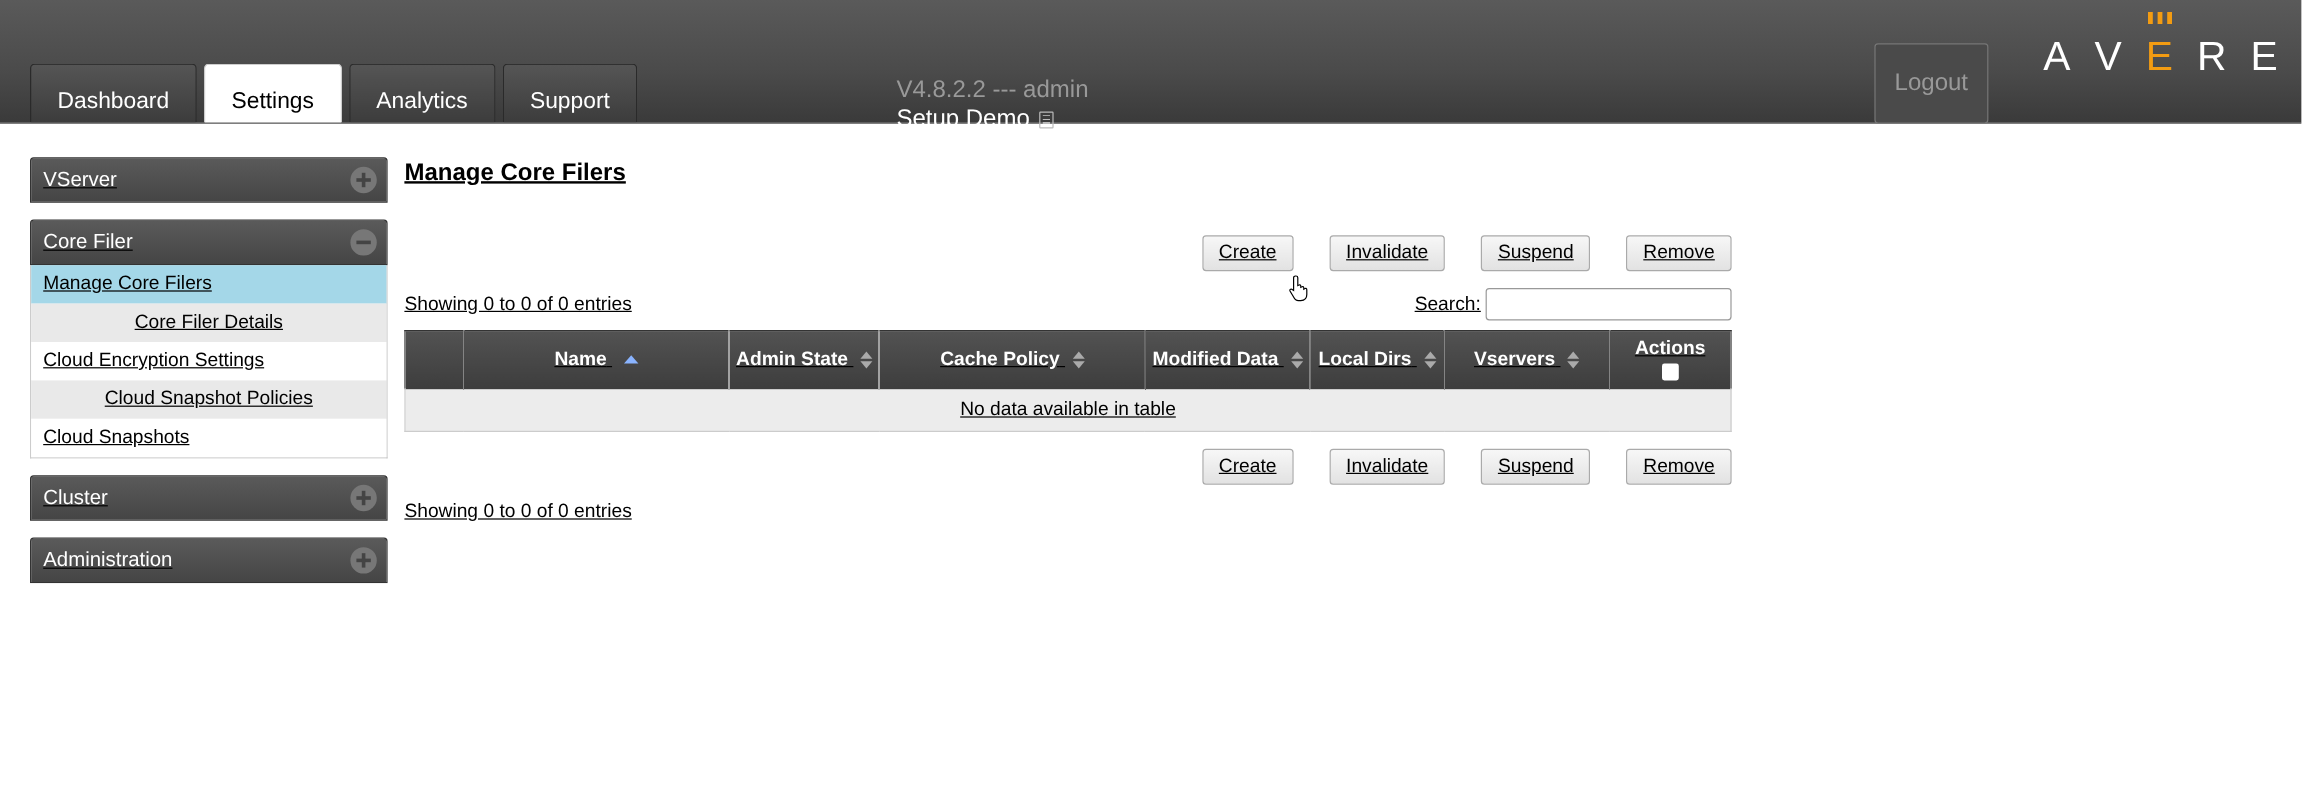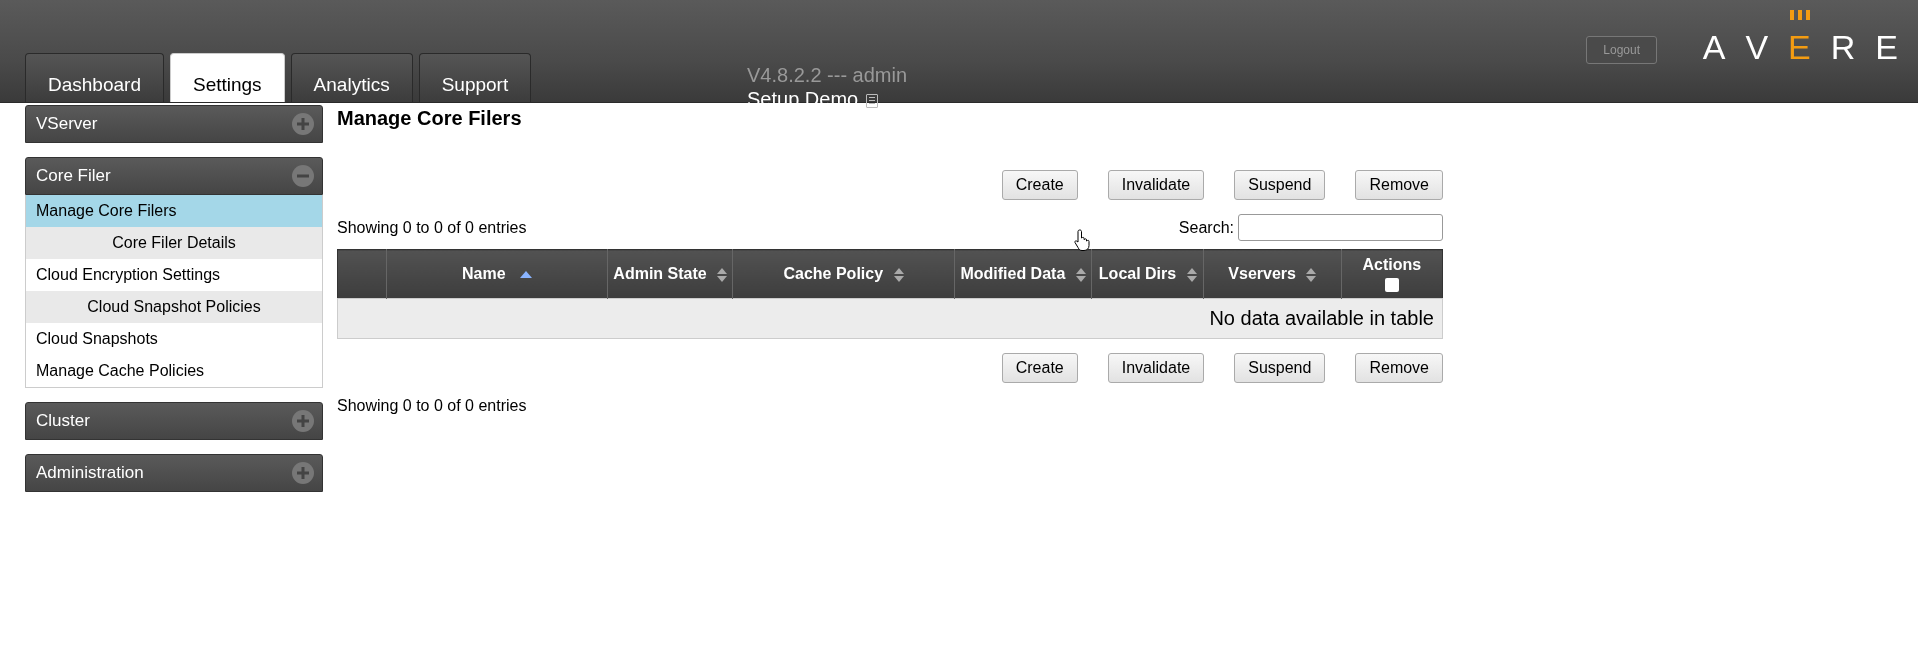--- a/index.html
+++ b/index.html
@@ -63,24 +63,24 @@
     position: absolute; left: 2px; top: 2px; right: 2px; bottom: 2px;
     background: repeating-linear-gradient(#bbb 0 1px, transparent 1px 3px);
   }
   .logout-btn {
     position: absolute;
     right: 261px;
     top: 36px;
     background: #4a4a4a;
     border: 1px solid #777;
     color: #999;
-    padding: 6px 16px;
+    padding: 21px 16px;
     border-radius: 3px;
     cursor: pointer;
-    font-size: 12px;
+    font-size: 20px;
   }
   .logo {
     position: absolute;
     right: 18px;
     top: 28px;
     display: flex;
     align-items: center;
     gap: 18px;
     color: #fff;
     font-size: 34px;
@@ -96,21 +96,22 @@
   .logo .e::before {
     content: '';
     position: absolute;
     top: -18px; left: 50%; transform: translateX(-50%);
     width: 4px; height: 10px;
     background: #f39c12;
     box-shadow: -8px 0 #f39c12, 8px 0 #f39c12;
   }
   .content {
     display: flex;
-    padding: 2px 0 0 25px;
+    padding: 28px 0 0 25px;
+    text-decoration: underline;
   }
   .sidebar { width: 298px; flex-shrink: 0; }
   .side-section-head {
     background: linear-gradient(#5a5a5a, #454545);
     color: #fff;
     padding: 7px 8px 7px 10px;
     font-size: 17px;
     display: flex;
     justify-content: space-between;
     align-items: center;
@@ -207,23 +208,23 @@
   .actions-check {
     display: inline-block;
     width: 14px; height: 14px;
     background: #fff;
     border-radius: 2px;
     vertical-align: middle;
     margin-top: 2px;
   }
   table.grid tbody td {
     background: #ececec;
-    text-align: right;
+    text-align: center;
     padding: 8px;
-    font-size: 20px;
+    font-size: 16px;
     border: 1px solid #ccc;
   }
   .cursor-hand {
     position: absolute;
     left: 1073px;
     top: 228px;
     font-size: 22px;
     pointer-events: none;
   }
 </style>
@@ -265,21 +266,20 @@
     <div class="side-section-head">
       <span>Core Filer</span>
       <span class="side-circle minus"></span>
     </div>
     <div class="side-list">
       <div class="side-item active">Manage Core Filers</div>
       <div class="side-item alt">Core Filer Details</div>
       <div class="side-item">Cloud Encryption Settings</div>
       <div class="side-item alt">Cloud Snapshot Policies</div>
       <div class="side-item">Cloud Snapshots</div>
-      <div class="side-item">Manage Cache Policies</div>
     </div>
 
     <div class="side-section-head">
       <span>Cluster</span>
       <span class="side-circle plus"></span>
     </div>
 
     <div class="side-section-head">
       <span>Administration</span>
       <span class="side-circle plus"></span>

